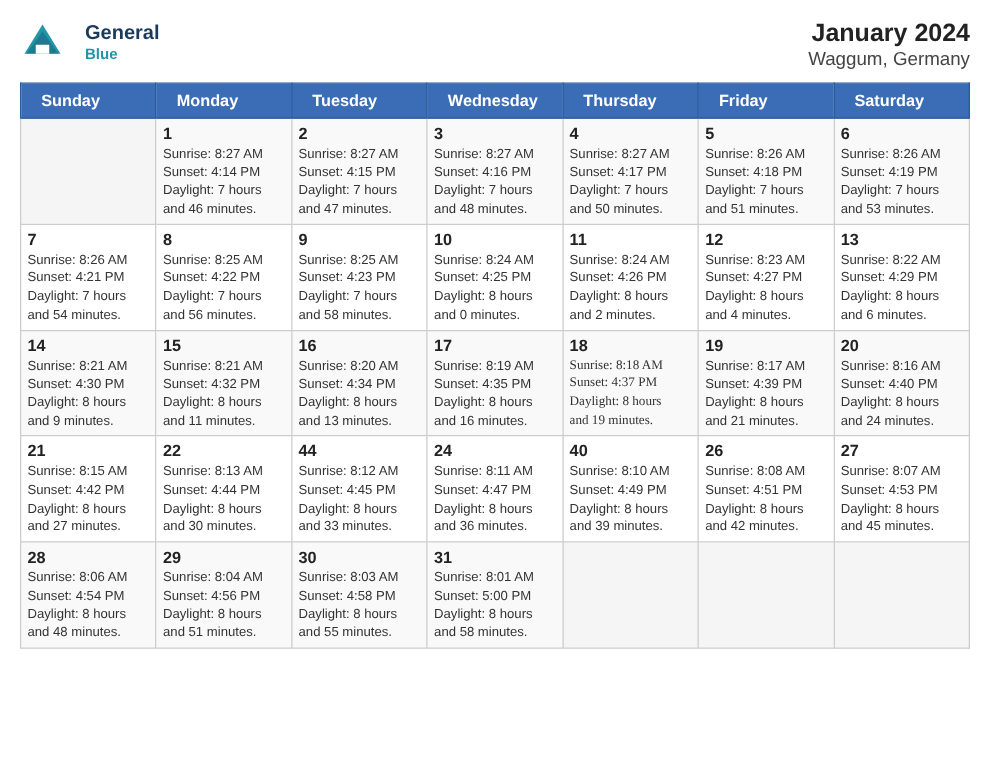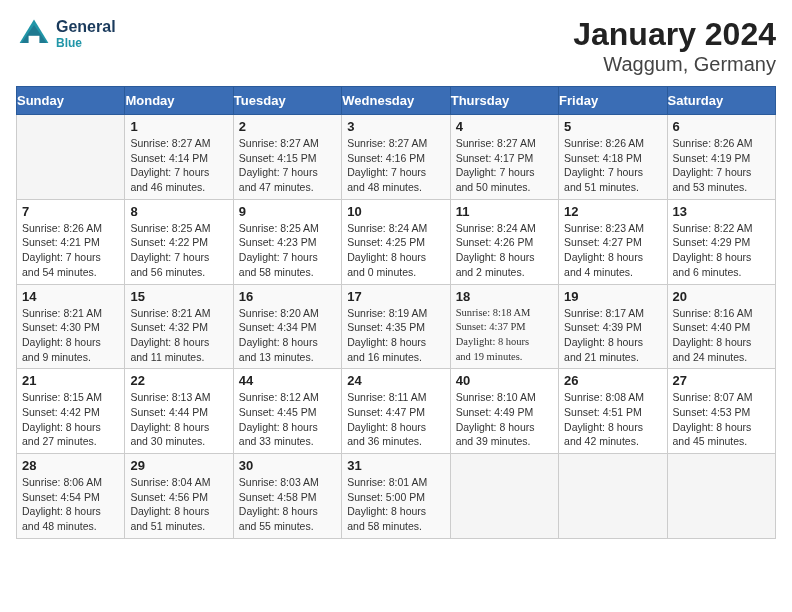--- a/index.html
+++ b/index.html
@@ -12,47 +12,47 @@
     }
     .header {
       display: flex;
       justify-content: space-between;
       align-items: flex-start;
       margin-bottom: 10px;
     }
     .logo {
       display: flex;
       align-items: center;
-      gap: 4px;
+      gap: 16px;
     }
     .logo-icon {
       width: 36px;
       height: 36px;
     }
     .title-block {
       text-align: right;
     }
     .title-month {
-      font-size: 32px;
+      font-size: 20px;
       font-weight: bold;
       color: #222;
     }
     .title-location {
-      font-size: 20px;
+      font-size: 15px;
       color: #444;
     }
     .calendar {
       width: 100%;
       border-collapse: collapse;
       font-size: 11px;
     }
     .calendar th {
       background: #3a6db5;
       color: #fff;
-      padding: 6px 0;
+      padding: 6px 16px;
       text-align: left;
       font-size: 13px;
       font-weight: bold;
       border: 1px solid #2a5a9a;
     }
     .calendar td {
       border: 1px solid #ccc;
       vertical-align: top;
       padding: 4px 5px;
       width: calc(100% / 7);

